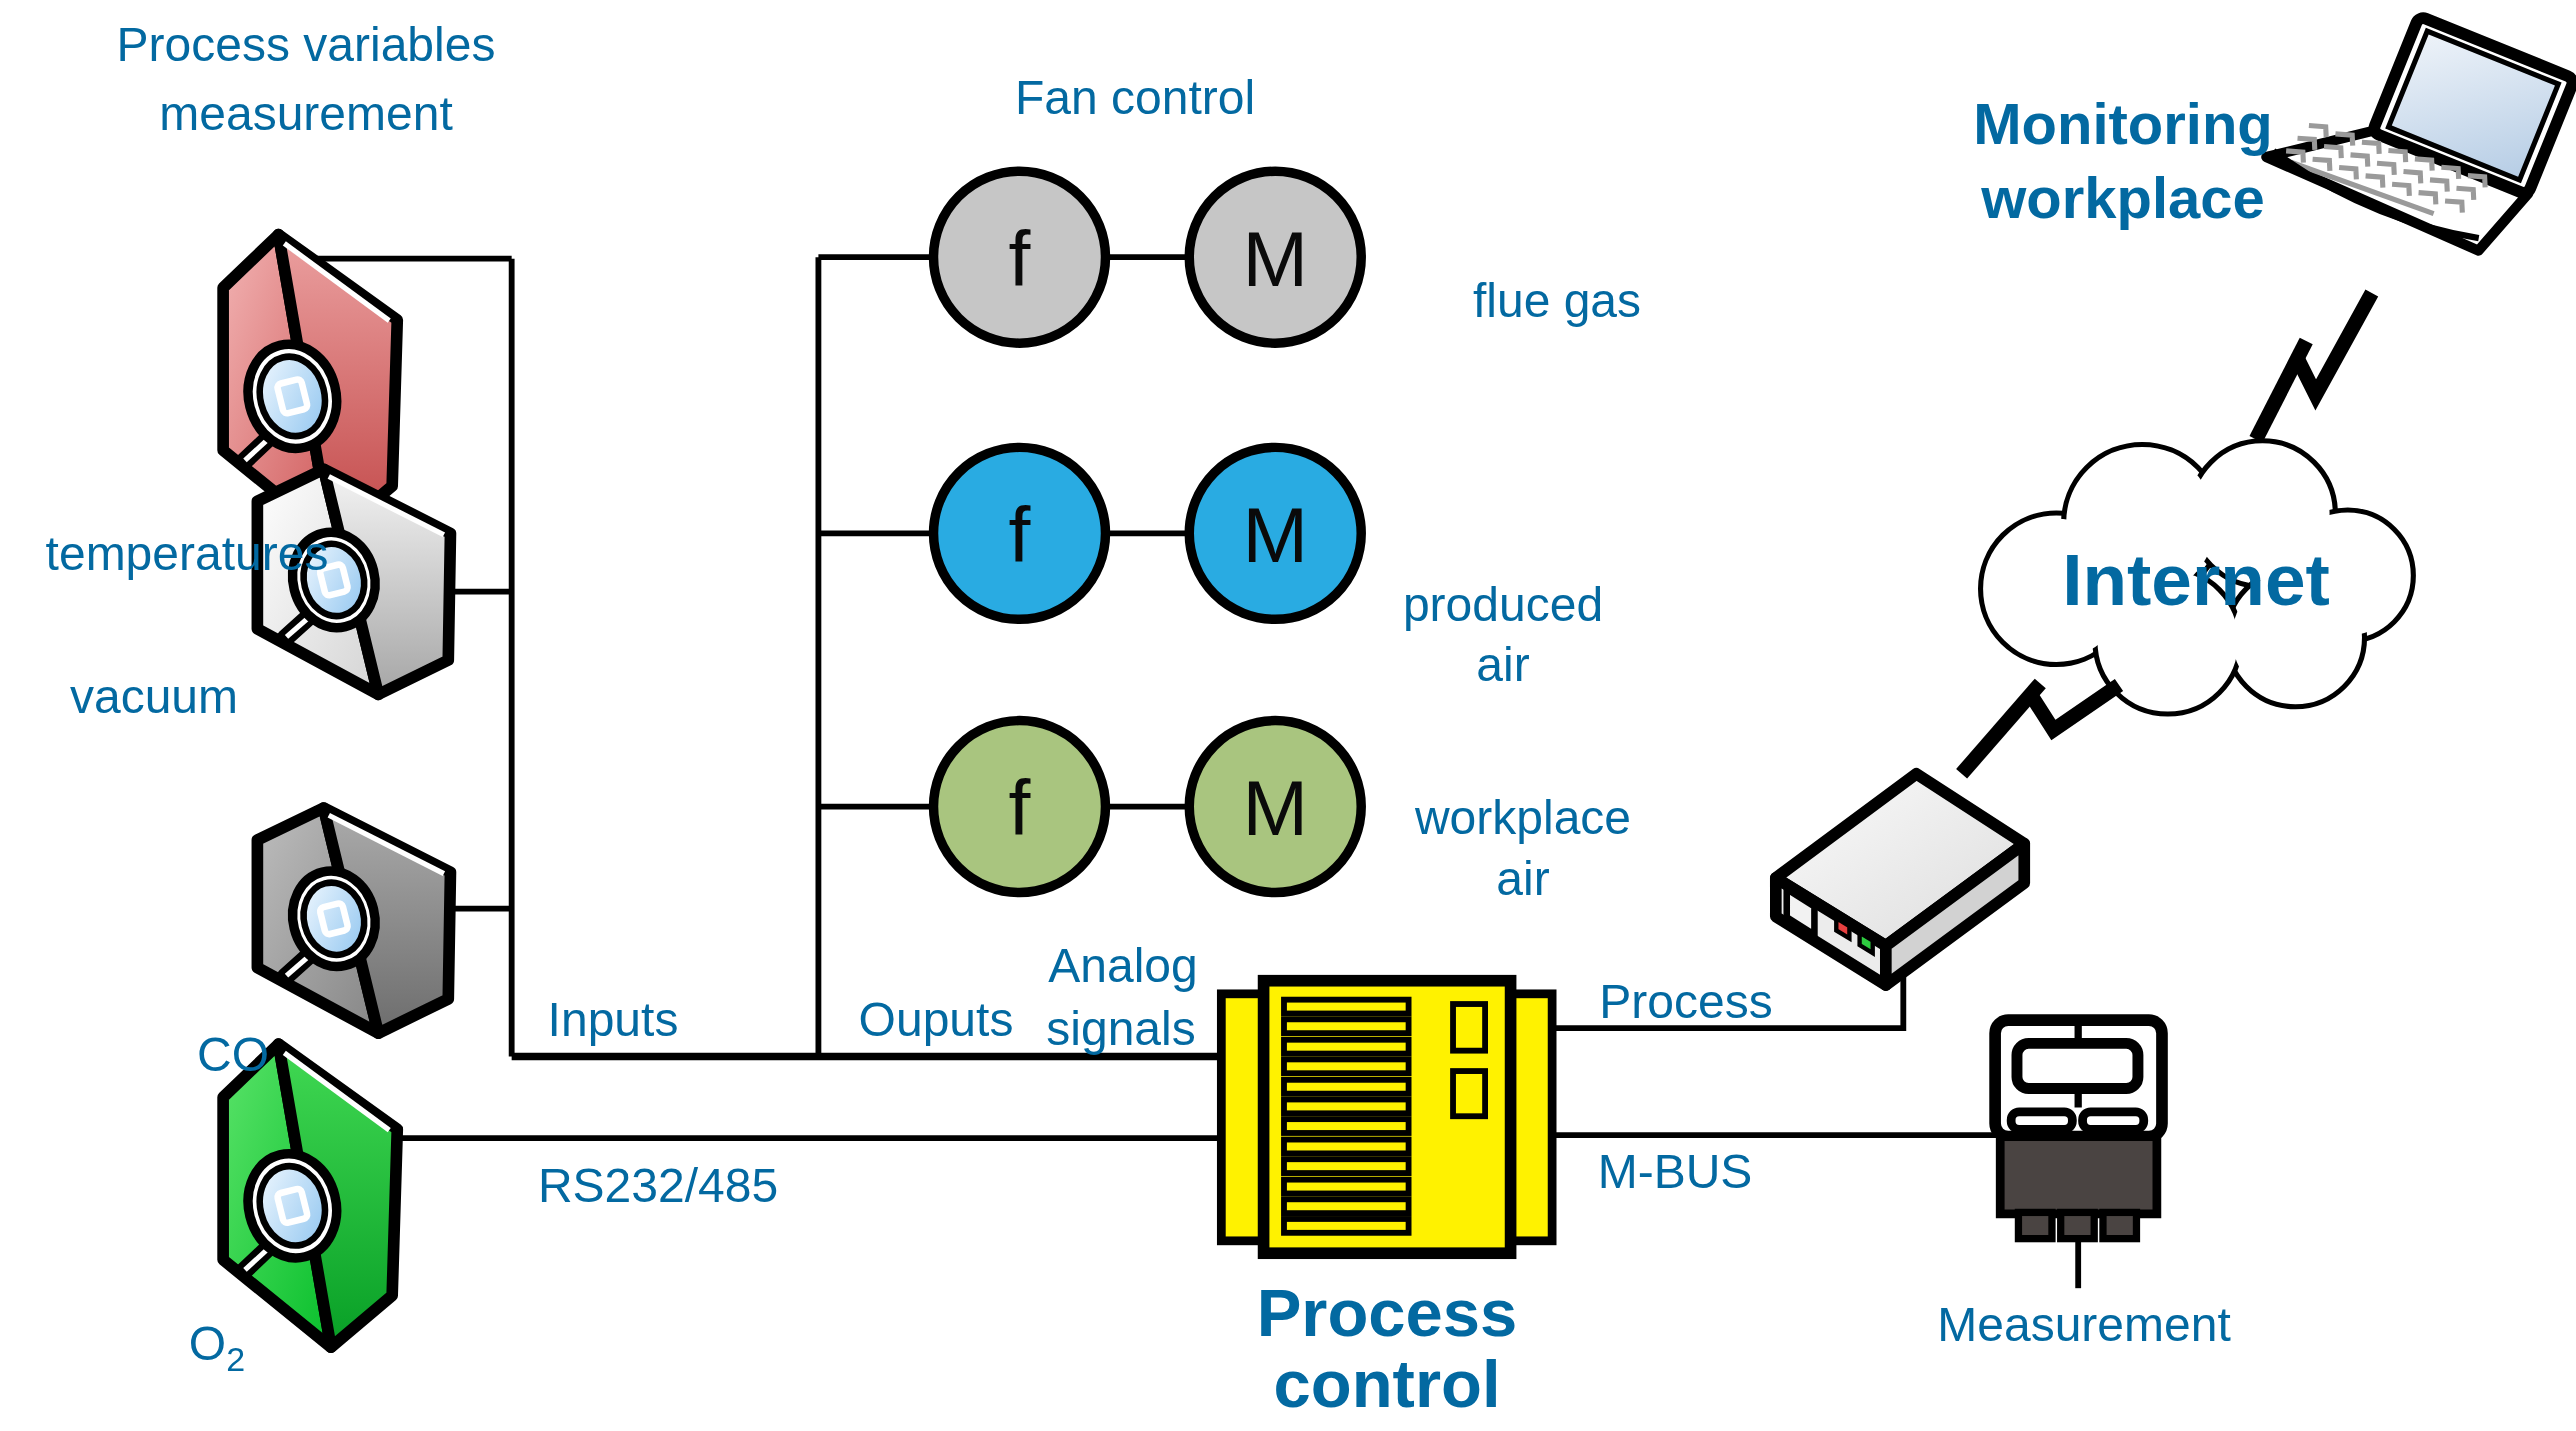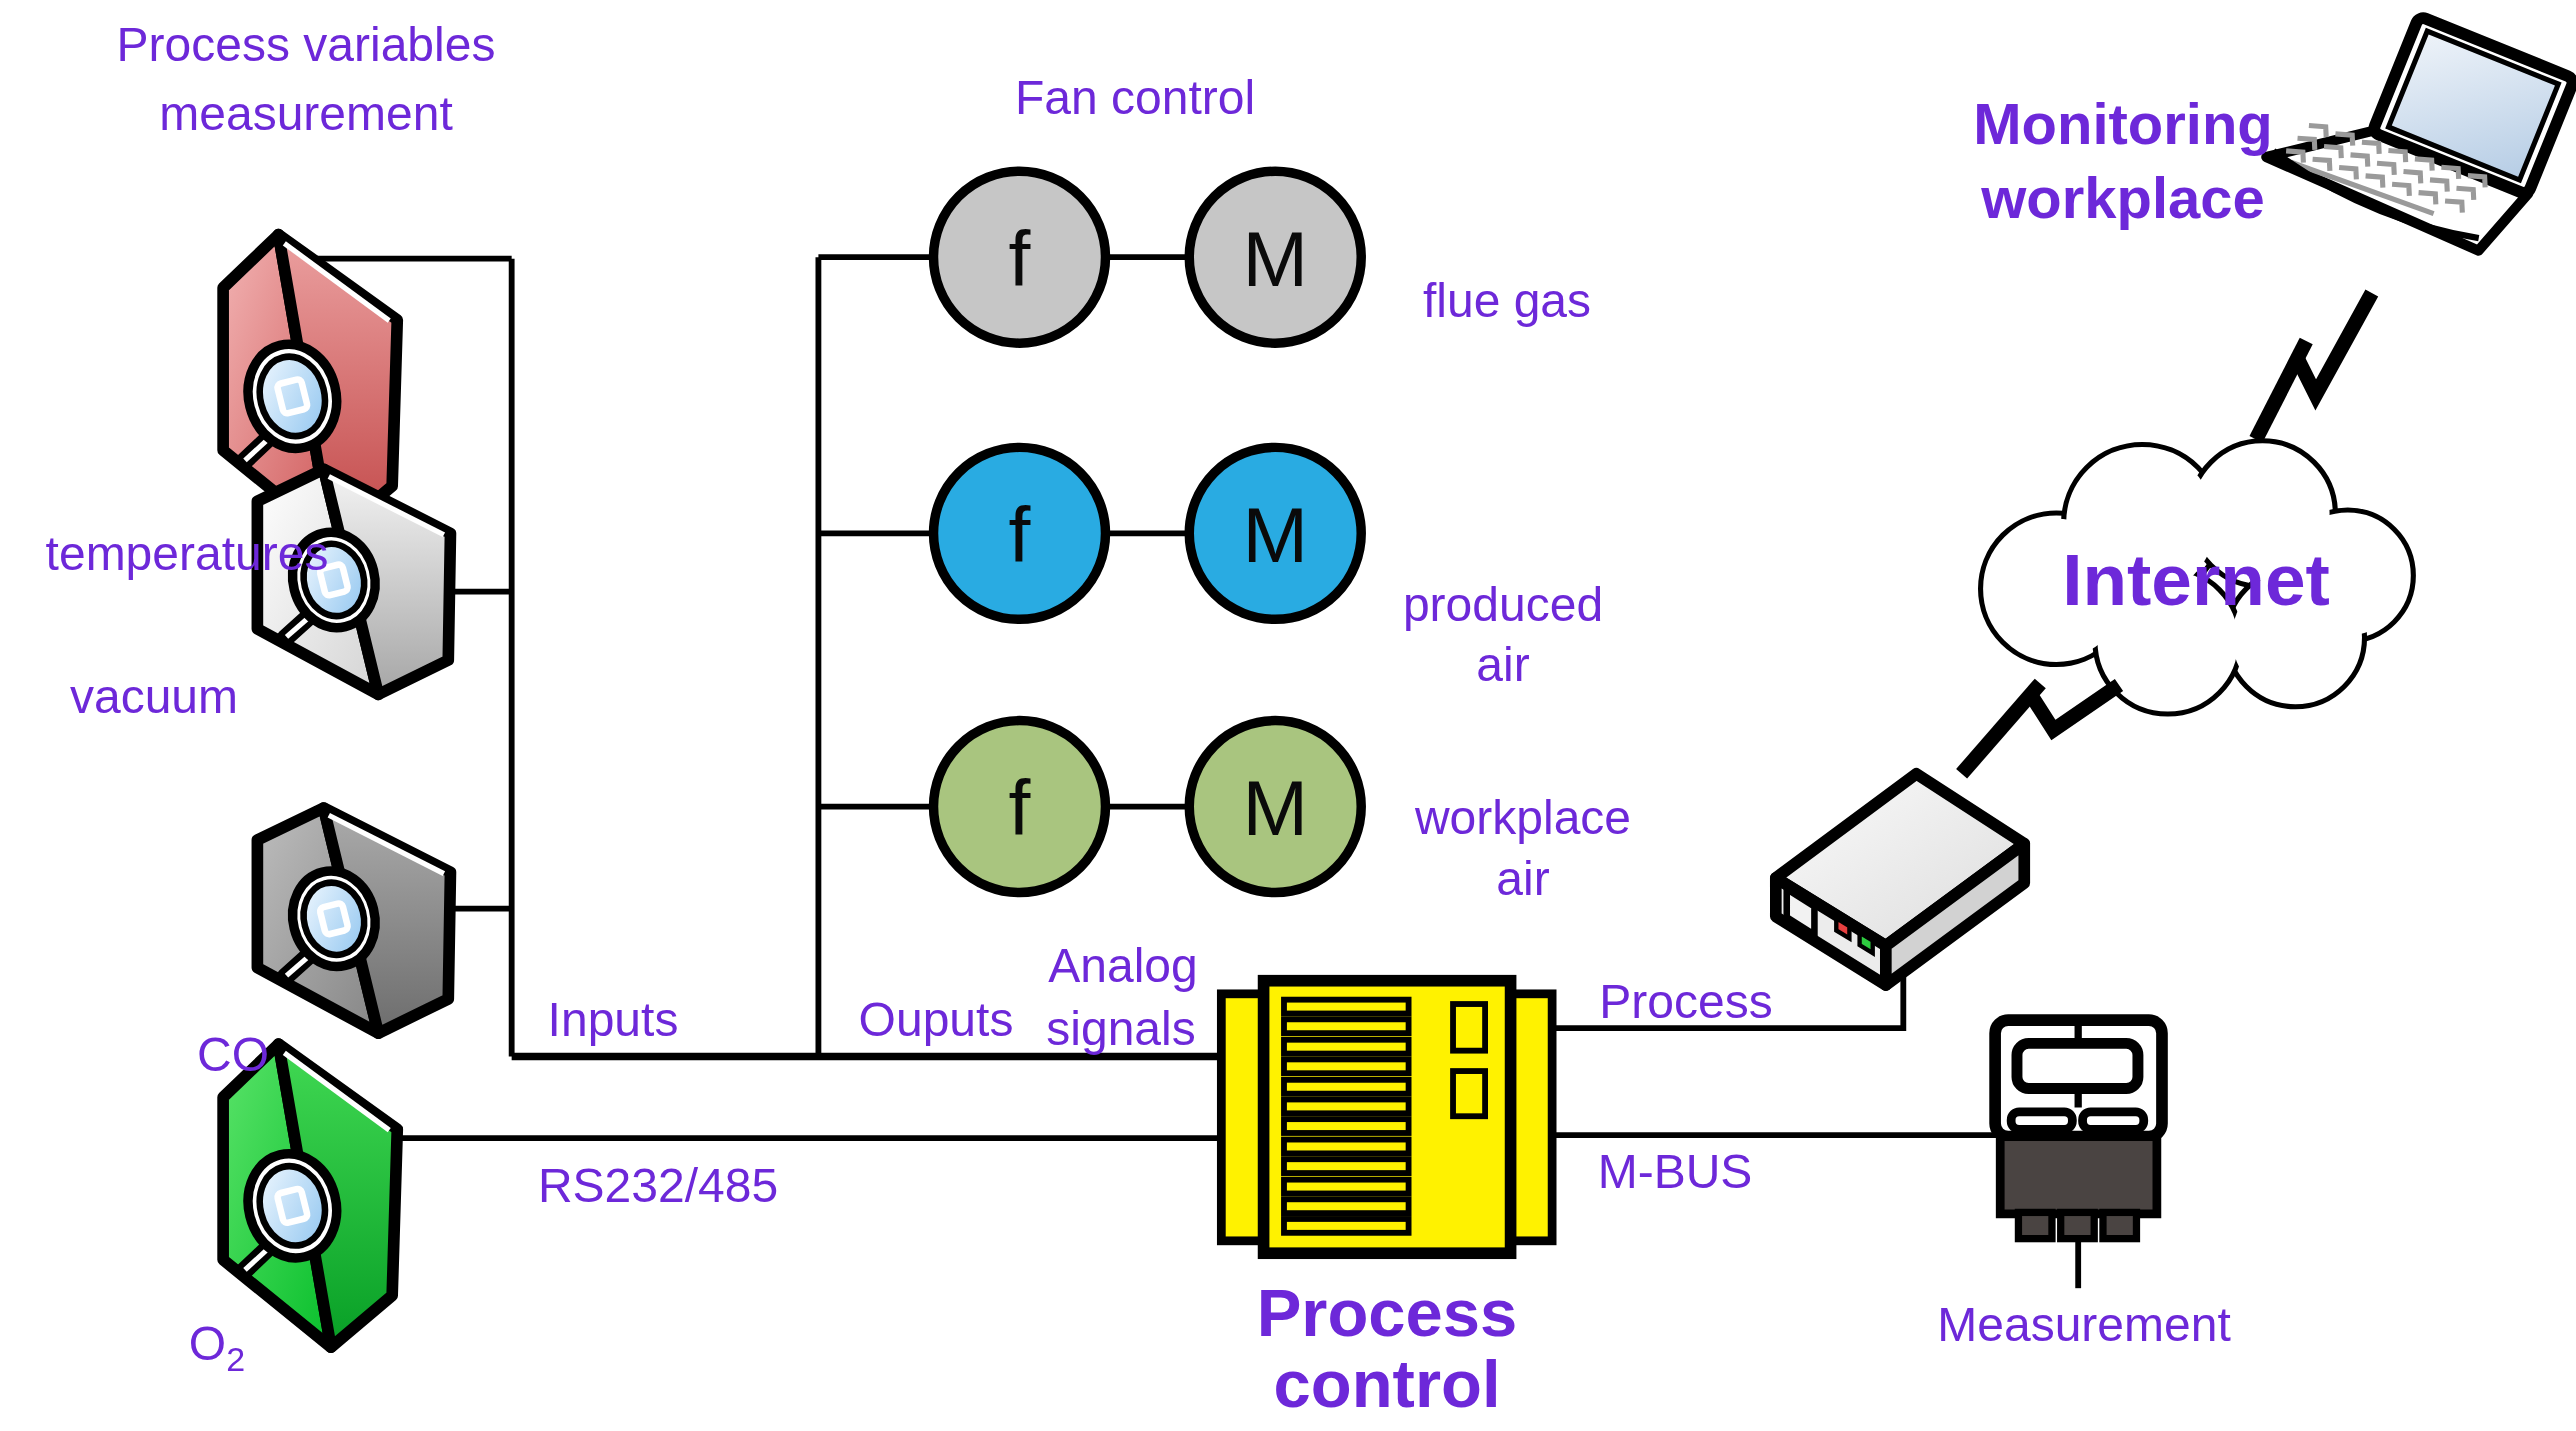--- a/index.html
+++ b/index.html
@@ -1,20 +1,20 @@
 <!DOCTYPE html>
 <html style="font-size:11.7px"><head>
 <meta charset="utf-8">
 <style>
   html,body{margin:0;padding:0;background:#fff;}
   .stage{position:relative;width:2576px;height:1431px;background:#fff;overflow:hidden;
          font-family:"Liberation Sans","DejaVu Sans",sans-serif;color:#000;}
   .stage svg{position:absolute;left:0;top:0;}
   .lbl{position:absolute;transform:translate(-50%,-50%);white-space:nowrap;
-       font-size:48px;line-height:1;color:#6d28d9;}
+       font-size:48px;line-height:1;color:#0369a1;}
   .lbl.b80{font-weight:bold;font-size:58px;margin-left:24px;}
   .lbl.b100{font-weight:bold;font-size:73px;}
   .lbl.pc{font-weight:bold;font-size:67px;}
   .sub{font-size:34px;vertical-align:-10.2px;}
 </style>
 </head>
 <body>
 
 <div class="stage">
 
@@ -253,21 +253,21 @@
 
 <div class="lbl" style="left:306px;top:45px">Process variables</div>
 <div class="lbl" style="left:306px;top:114px">measurement</div>
 
 <div class="lbl" style="left:187px;top:554px">temperatures</div>
 <div class="lbl" style="left:154px;top:697px">vacuum</div>
 <div class="lbl" style="left:233px;top:1055px">CO</div>
 <div class="lbl" style="left:217px;top:1348px"><span>O</span><span class="sub">2</span></div>
 
 <div class="lbl" style="left:1135px;top:98px">Fan control</div>
-<div class="lbl" style="left:1507px;top:301px">flue gas</div>
+<div class="lbl" style="left:1557px;top:301px">flue gas</div>
 <div class="lbl" style="left:1503px;top:605px">produced</div>
 <div class="lbl" style="left:1503px;top:665px">air</div>
 <div class="lbl" style="left:1523px;top:818px">workplace</div>
 <div class="lbl" style="left:1523px;top:879px">air</div>
 
 <div class="lbl" style="left:613px;top:1020px">Inputs</div>
 <div class="lbl" style="left:936px;top:1020px">Ouputs</div>
 <div class="lbl" style="left:1123px;top:966px">Analog</div>
 <div class="lbl" style="left:1121px;top:1029px">signals</div>
 <div class="lbl" style="left:658px;top:1186px">RS232/485</div>

